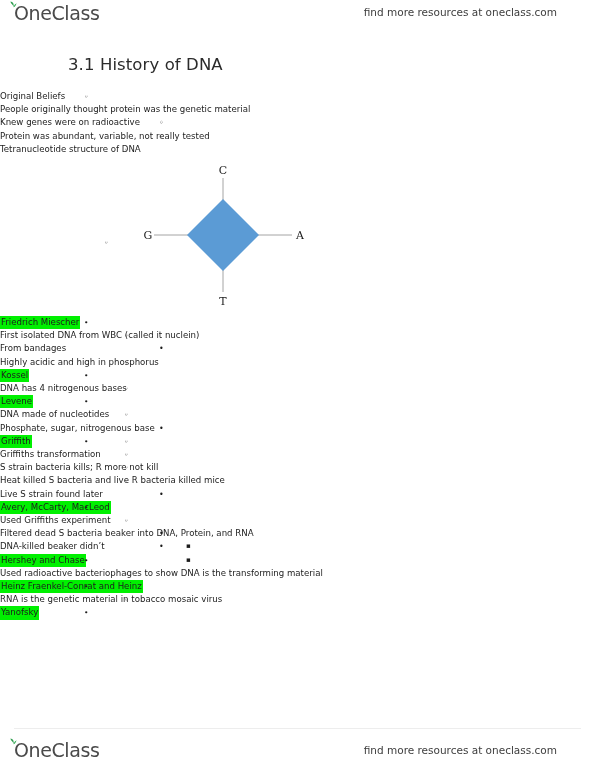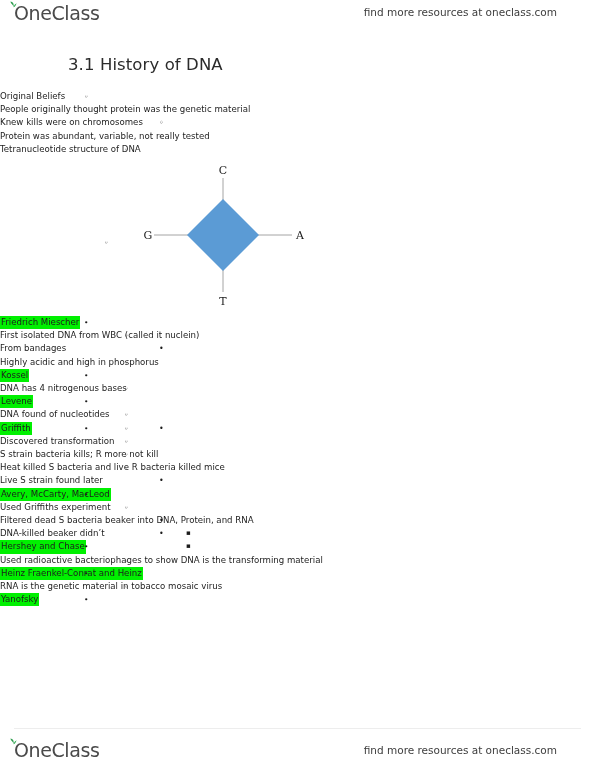--- a/index.html
+++ b/index.html
@@ -195,21 +195,21 @@
       <span class="txt">Original Beliefs</span>
     </li>
 
     <li class="lv2">
       <span class="bullet">◦</span>
       <span class="txt">People originally thought protein was the genetic material</span>
     </li>
 
     <li class="lv3">
       <span class="bullet">◦</span>
-      <span class="txt">Knew kills were on chromosomes</span>
+      <span class="txt">Knew genes were on radioactive</span>
     </li>
 
     <li class="lv3">
       <span class="bullet">◦</span>
       <span class="txt">Protein was abundant, variable, not really tested</span>
     </li>
 
     <li class="lv2">
       <span class="bullet">◦</span>
       <span class="txt">Tetranucleotide structure of DNA</span>
@@ -259,36 +259,37 @@
       <span class="bullet">◦</span>
       <span class="txt">DNA has 4 nitrogenous bases</span>
     </li>
 
     <li class="lv1">
       <span class="bullet">•</span>
       <span class="txt hl">Levene</span>
     </li>
     <li class="lv2">
       <span class="bullet">◦</span>
-      <span class="txt">DNA found of nucleotides</span>
-    </li>
-    <li class="lv3">
-      <span class="bullet">•</span>
+      <span class="txt">DNA made of nucleotides</span>
+    </li>
+    <li class="lv3">
+      <span class="bullet">•</span>
+      <span class="txt">Phosphate, sugar, nitrogenous base</span>
     </li>
     <li class="lv2">
       <span class="bullet">◦</span>
     </li>
 
     <li class="lv1">
       <span class="bullet">•</span>
       <span class="txt hl">Griffith</span>
     </li>
     <li class="lv2">
       <span class="bullet">◦</span>
-      <span class="txt">Discovered transformation</span>
+      <span class="txt">Griffiths transformation</span>
     </li>
     <li class="lv2">
       <span class="bullet">◦</span>
       <span class="txt">S strain bacteria kills; R more not kill</span>
     </li>
     <li class="lv2">
       <span class="bullet">◦</span>
       <span class="txt">Heat killed S bacteria and live R bacteria killed mice</span>
     </li>
     <li class="lv3">

